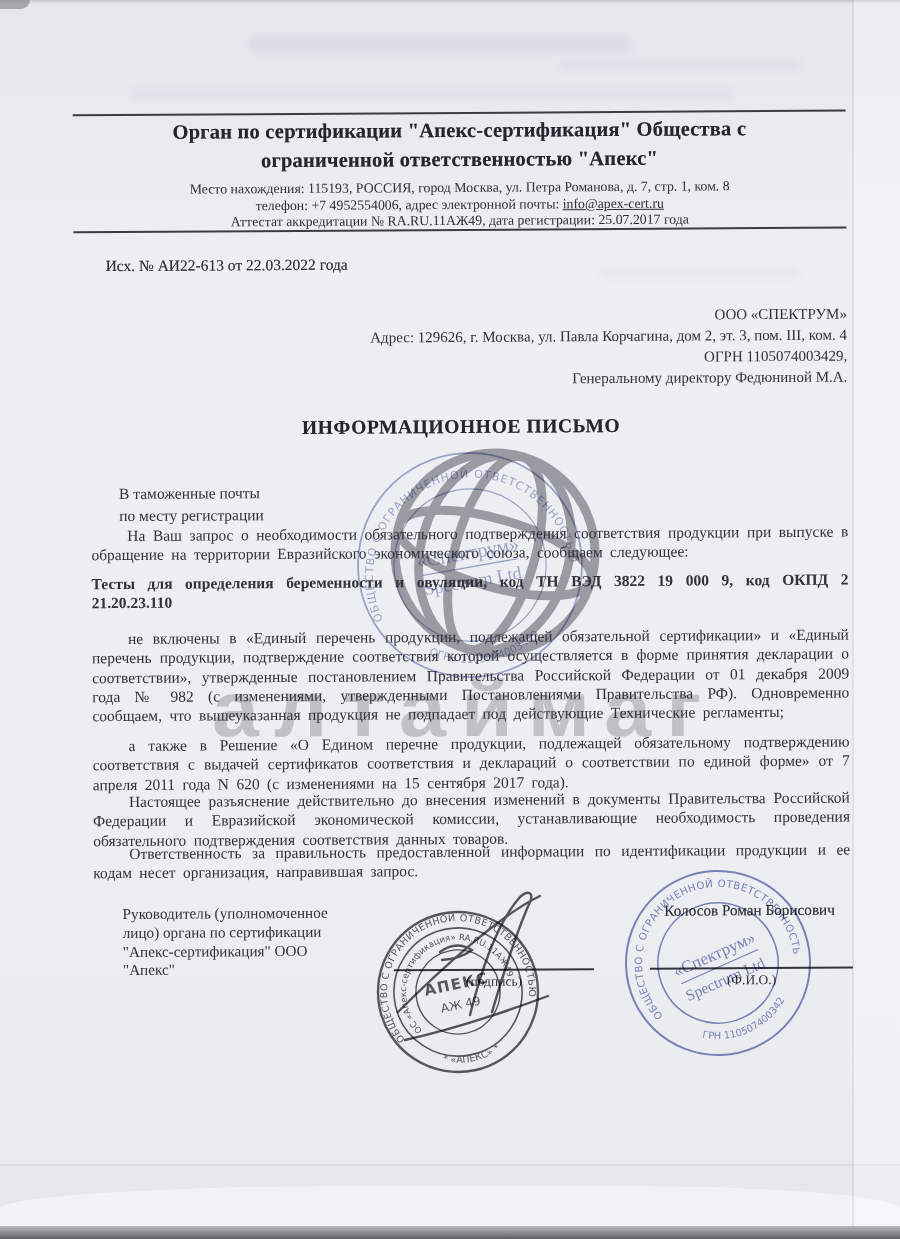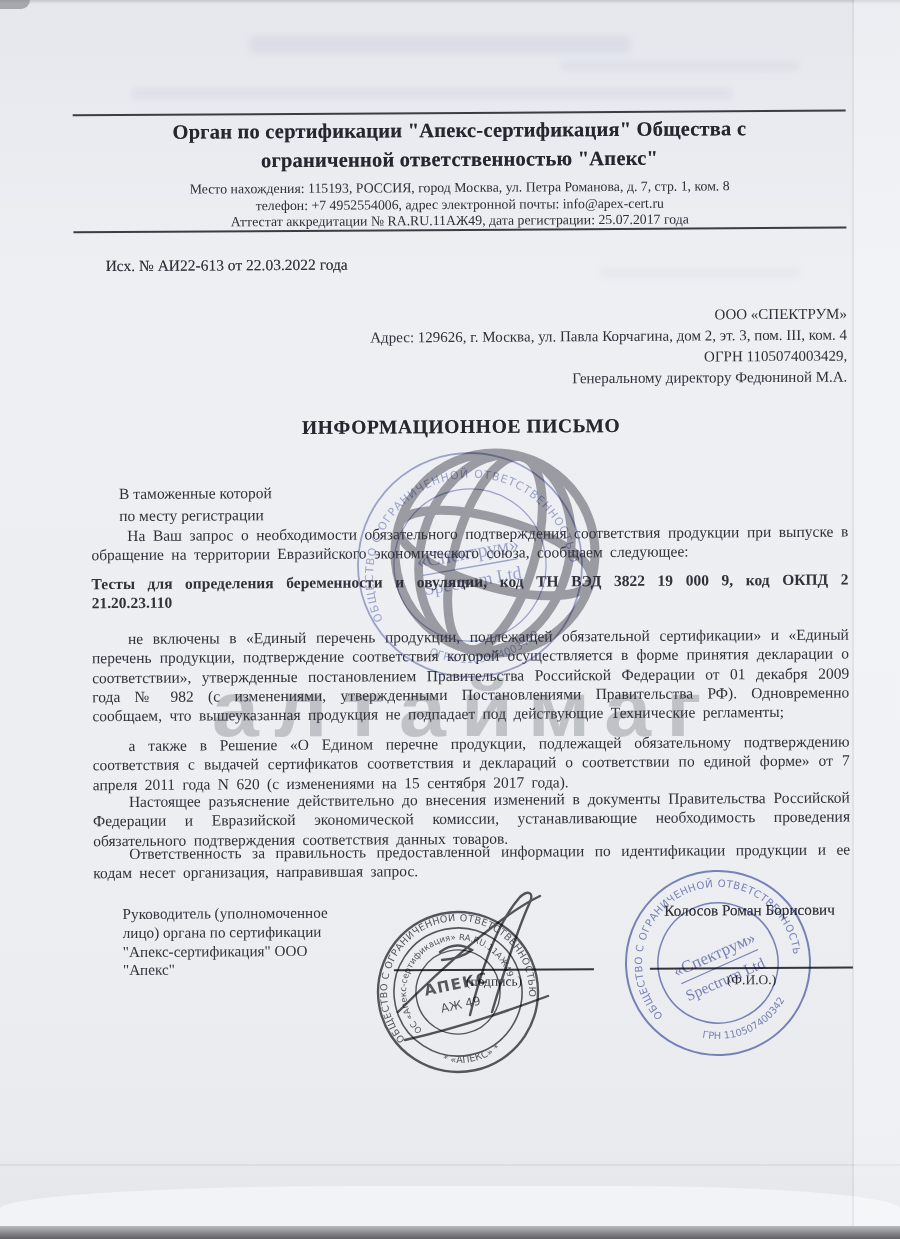--- a/index.html
+++ b/index.html
@@ -11,21 +11,21 @@
   }
   .tilt{position:absolute;inset:0;transform:rotate(-0.35deg);}
   
   .rule{position:absolute;left:72px;width:773px;height:2.4px;background:#3c3c44;}
   .rule.top{top:112px;}
   .rule.bottom{top:229px;}
   .lh-title{position:absolute;left:72px;width:773px;text-align:center;font-weight:bold;font-size:20.5px;color:#26262e;letter-spacing:.2px;}
   .lh-t1{top:119px;} .lh-t2{top:148px;}
   .lh-small{position:absolute;left:72px;width:773px;text-align:center;font-size:13.8px;color:#2e2e37;}
   .lh-s1{top:180px;} .lh-s2{top:197px;} .lh-s3{top:213px;}
-  .email{margin-top:12px;}
+  .email{text-decoration:underline;margin-top:12px;}
   
   .outgoing{position:absolute;left:104px;top:255px;font-size:15.5px;}
   .addressee{position:absolute;left:88px;top:306px;width:757px;text-align:right;font-size:15px;line-height:21px;}
   
   .doc-title{position:absolute;left:72px;top:416px;width:773px;text-align:center;font-weight:bold;font-size:19.5px;letter-spacing:.6px;color:#26262e;}
   .to-block{position:absolute;left:116px;top:481px;font-size:15.5px;line-height:21.5px;}
   .para{position:absolute;left:88px;width:757px;font-size:15.5px;line-height:19.3px;text-align:justify;word-spacing:3.5px;margin:0;}
   .indent{text-indent:36px;}
   .p-intro{top:524px;} .p-product{top:572px;font-weight:bold;}
   .p-product .rest{font-weight:bold;}
@@ -121,21 +121,21 @@
     <div class="addressee">
       <div>ООО «СПЕКТРУМ»</div>
       <div>Адрес: 129626, г. Москва, ул. Павла Корчагина, дом 2, эт. 3, пом. III, ком. 4</div>
       <div>ОГРН 1105074003429,</div>
       <div>Генеральному директору Федюниной М.А.</div>
     </div>
 
     <div class="doc-title soft">ИНФОРМАЦИОННОЕ ПИСЬМО</div>
 
     <div class="to-block">
-      <div>В таможенные которой</div>
+      <div>В таможенные почты</div>
       <div>по месту регистрации</div>
     </div>
 
     <p class="para indent p-intro">На Ваш запрос о необходимости обязательного подтверждения соответствия продукции при выпуске в обращение на территории Евразийского экономического союза, сообщаем следующее:</p>
 
     <p class="para p-product"><span>Тесты для определения беременности и овуляции</span><span class="rest">, код ТН ВЭД 3822 19 000 9, код ОКПД 2 21.20.23.110</span></p>
 
     <p class="para indent p1">не включены в «Единый перечень продукции, подлежащей обязательной сертификации» и «Единый перечень продукции, подтверждение соответствия которой осуществляется в форме принятия декларации о соответствии», утвержденные постановлением Правительства Российской Федерации от 01 декабря 2009 года № 982 (с изменениями, утвержденными Постановлениями Правительства РФ). Одновременно сообщаем, что вышеуказанная продукция не подпадает под действующие Технические регламенты;</p>
     <p class="para indent p2">а также в Решение «О Едином перечне продукции, подлежащей обязательному подтверждению соответствия с выдачей сертификатов соответствия и деклараций о соответствии по единой форме» от 7 апреля 2011 года N 620 (с изменениями на 15 сентября 2017 года).</p>
     <p class="para indent p3">Настоящее разъяснение действительно до внесения изменений в документы Правительства Российской Федерации и Евразийской экономической комиссии, устанавливающие необходимость проведения обязательного подтверждения соответствия данных товаров.</p>

